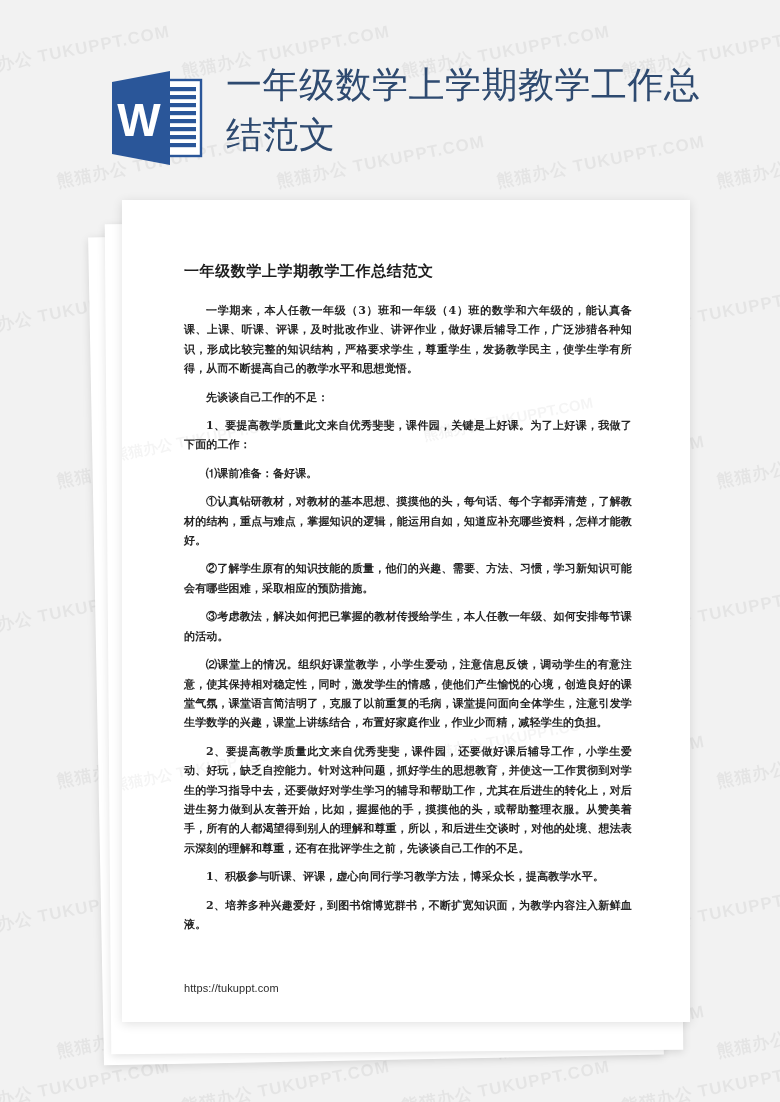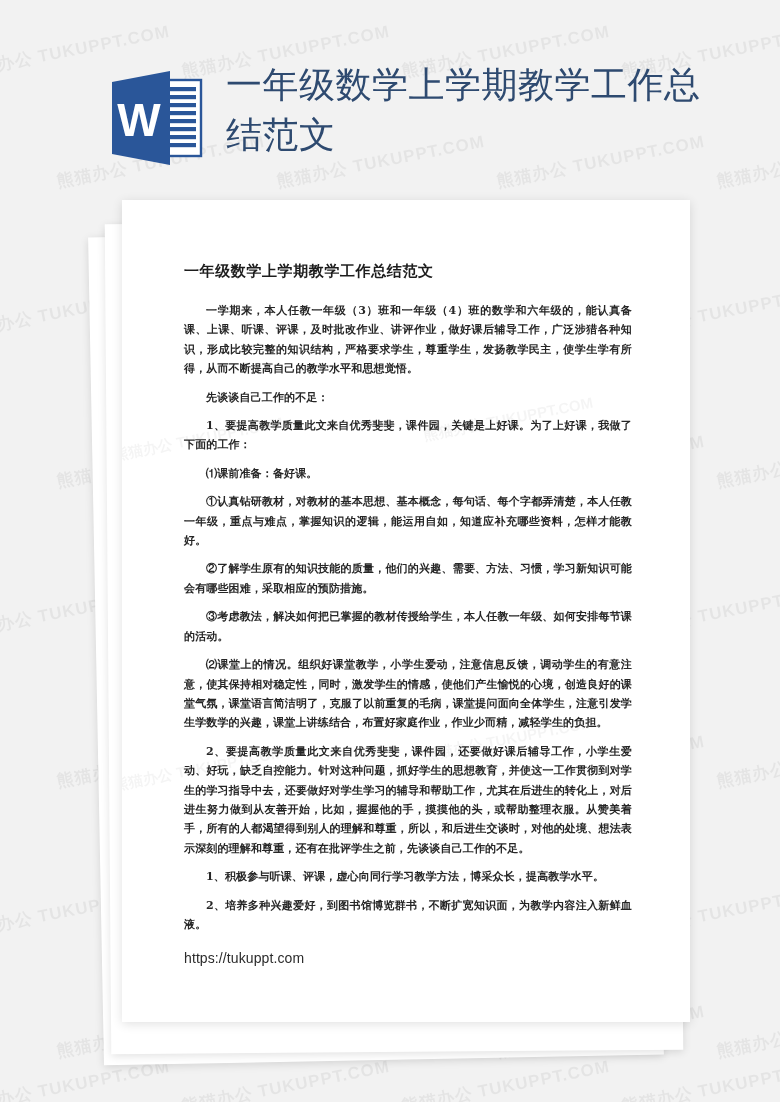--- a/index.html
+++ b/index.html
@@ -130,23 +130,23 @@
     margin: 0 0 9px 0;
     text-align: justify;
     text-indent: 2em;
     letter-spacing: 0.15px;
     font-weight: 600;
   }
 
   .doc-footer {
     position: absolute;
     left: 62px;
-    bottom: 56px;
+    bottom: 28px;
     font-family: "Liberation Sans", sans-serif;
-    font-size: 14px;
+    font-size: 11px;
     color: #2b2b2b;
     letter-spacing: 0.1px;
   }
 
   
   .doc-wm {
     position: absolute;
     font-weight: 700;
     color: rgba(0,0,0,0.045);
     white-space: nowrap;
@@ -231,21 +231,21 @@
   <div class="doc-wm" style="left:300px; top:210px; font-size:15px;">熊猫办公 TUKUPPT.COM</div>
   <div class="doc-wm" style="left:-10px; top:560px; font-size:15px;">熊猫办公 TUKUPPT.COM</div>
   <div class="doc-wm" style="left:300px; top:530px; font-size:15px;">熊猫办公 TUKUPPT.COM</div>
 
   <h1 class="doc-title">一年级数学上学期教学工作总结范文</h1>
 
   <p class="para">一学期来，本人任教一年级（3）班和一年级（4）班的数学和六年级的，能认真备课、上课、听课、评课，及时批改作业、讲评作业，做好课后辅导工作，广泛涉猎各种知识，形成比较完整的知识结构，严格要求学生，尊重学生，发扬教学民主，使学生学有所得，从而不断提高自己的教学水平和思想觉悟。</p>
   <p class="para">先谈谈自己工作的不足：</p>
   <p class="para">1、要提高教学质量此文来自优秀斐斐，课件园，关键是上好课。为了上好课，我做了下面的工作：</p>
   <p class="para">⑴课前准备：备好课。</p>
-  <p class="para">①认真钻研教材，对教材的基本思想、基本概念，每句话、每个字都弄清楚，本人任教一年级，重点与难点，掌握知识的逻辑，能运用自如，知道应补充哪些资料，怎样才能教好。</p>
+  <p class="para">①认真钻研教材，对教材的基本思想、摸摸他的头，每句话、每个字都弄清楚，了解教材的结构，重点与难点，掌握知识的逻辑，能运用自如，知道应补充哪些资料，怎样才能教好。</p>
   <p class="para">②了解学生原有的知识技能的质量，他们的兴趣、需要、方法、习惯，学习新知识可能会有哪些困难，采取相应的预防措施。</p>
   <p class="para">③考虑教法，解决如何把已掌握的教材传授给学生，本人任教一年级、如何安排每节课的活动。</p>
   <p class="para">⑵课堂上的情况。组织好课堂教学，小学生爱动，注意信息反馈，调动学生的有意注意，使其保持相对稳定性，同时，激发学生的情感，使他们产生愉悦的心境，创造良好的课堂气氛，课堂语言简洁明了，克服了以前重复的毛病，课堂提问面向全体学生，注意引发学生学数学的兴趣，课堂上讲练结合，布置好家庭作业，作业少而精，减轻学生的负担。</p>
   <p class="para">2、要提高教学质量此文来自优秀斐斐，课件园，还要做好课后辅导工作，小学生爱动、好玩，缺乏自控能力。针对这种问题，抓好学生的思想教育，并使这一工作贯彻到对学生的学习指导中去，还要做好对学生学习的辅导和帮助工作，尤其在后进生的转化上，对后进生努力做到从友善开始，比如，握握他的手，摸摸他的头，或帮助整理衣服。从赞美着手，所有的人都渴望得到别人的理解和尊重，所以，和后进生交谈时，对他的处境、想法表示深刻的理解和尊重，还有在批评学生之前，先谈谈自己工作的不足。</p>
   <p class="para">1、积极参与听课、评课，虚心向同行学习教学方法，博采众长，提高教学水平。</p>
   <p class="para">2、培养多种兴趣爱好，到图书馆博览群书，不断扩宽知识面，为教学内容注入新鲜血液。</p>
 
   <div class="doc-footer">https://tukuppt.com</div>
 </div>
 

